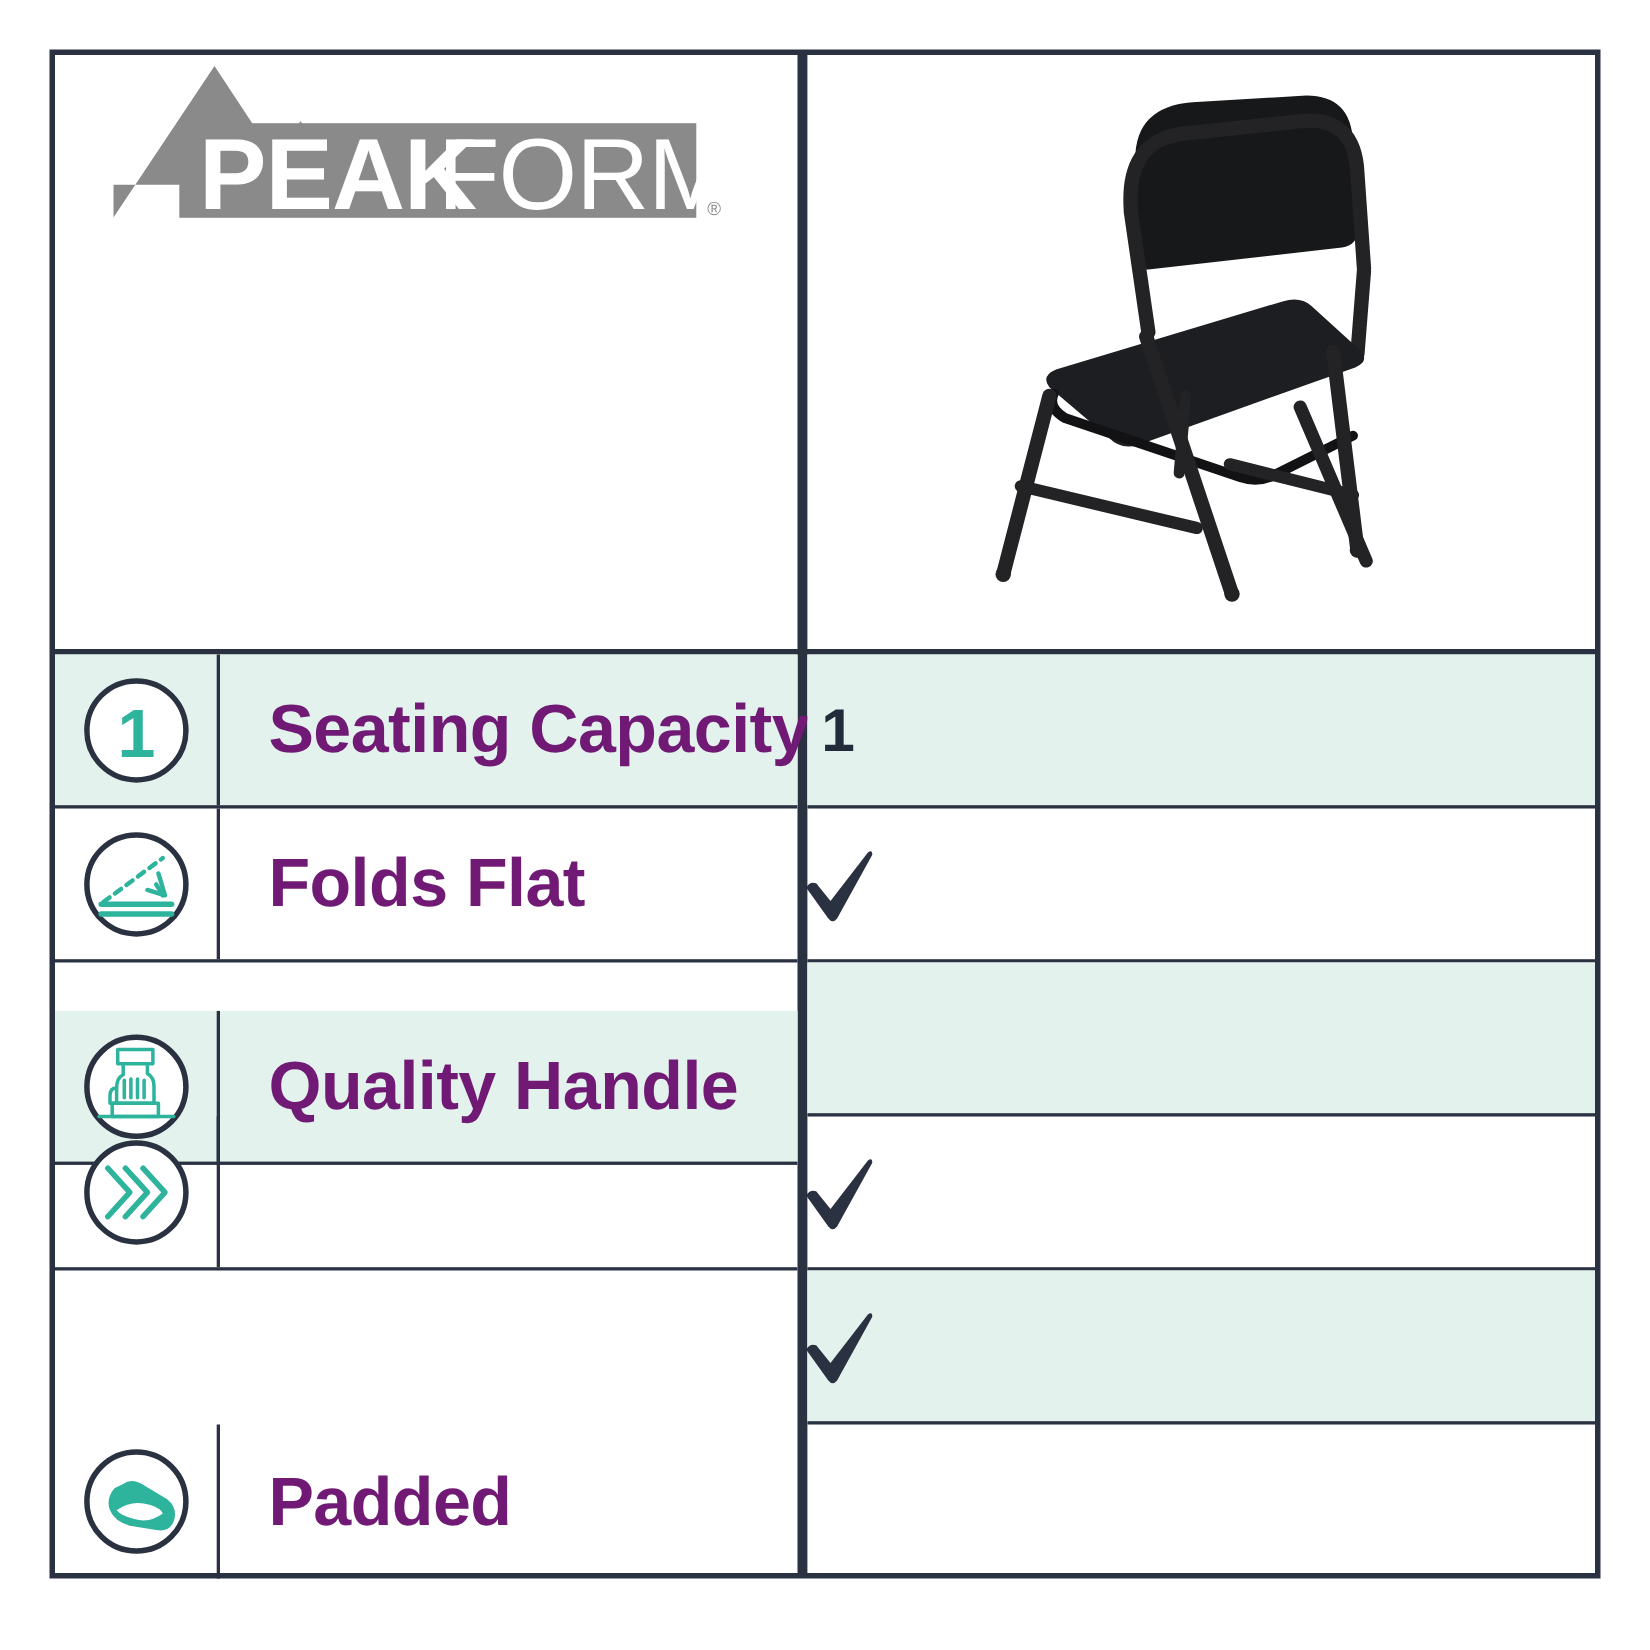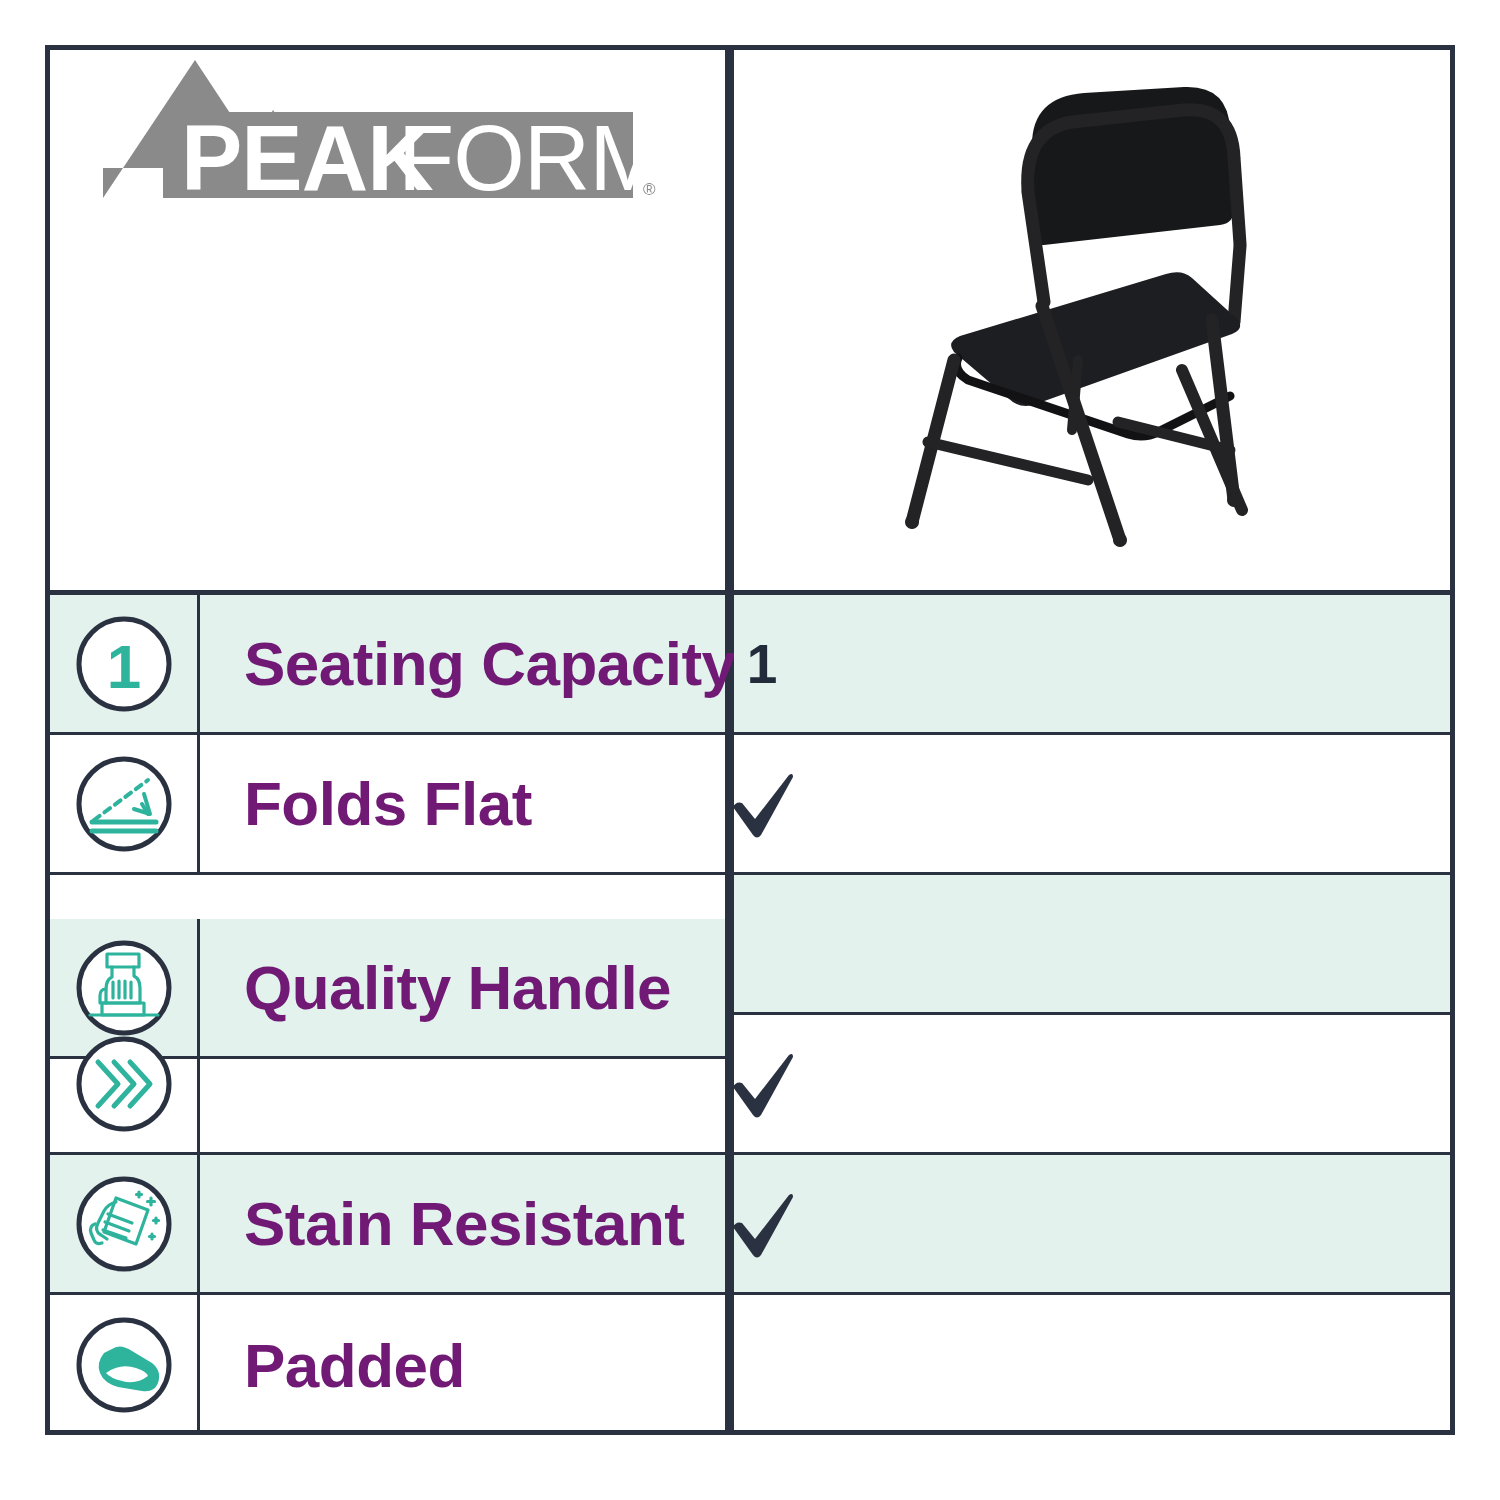--- a/index.html
+++ b/index.html
@@ -268,45 +268,20 @@
           <circle cx="52" cy="52" r="45" fill="#ffffff" stroke="#2a3140" stroke-width="5"></circle>
           <g fill="none" stroke="#2eb39d" stroke-width="5" stroke-linecap="round" stroke-linejoin="round">
             <path d="M26 30 L46 52 L26 74"></path>
             <path d="M42 30 L62 52 L42 74"></path>
             <path d="M58 30 L78 52 L58 74"></path>
           </g>
         </svg>
       </div>
     </div>
 
-    <div class="feature-row tinted" style="top:1105px;">
-      <div class="icon-cell">
-        <svg class="icon-badge" viewBox="0 0 104 104">
-          <circle cx="52" cy="52" r="45" fill="#ffffff" stroke="#2a3140" stroke-width="5"></circle>
-          <g fill="none" stroke="#2eb39d" stroke-width="3.2" stroke-linejoin="round" stroke-linecap="round">
-
-            <path d="M44 26 L76 38 L64 72 L32 60 Z"></path>
-
-            <path d="M44 30 q-8 2 -12 9 l-6 12 q-4 8 3 12 l6 4"></path>
-            <path d="M23 52 q-6 2 -4 9 l3 7 q2 5 8 3"></path>
-            <line x1="36" y1="42" x2="60" y2="51"></line>
-            <line x1="33" y1="50" x2="57" y2="59"></line>
-            <line x1="31" y1="58" x2="54" y2="66"></line>
-
-            <path d="M79 26 v7 M75.5 29.5 h7"></path>
-            <path d="M84 46 v5 M81.5 48.5 h5"></path>
-            <path d="M67 20 v5 M64.5 22.5 h5"></path>
-            <path d="M80 62 v5 M77.5 64.5 h5"></path>
-          </g>
-        </svg>
-      </div>
-      <div class="label-cell">
-        <span class="feature-label">Stain Resistant</span>
-      </div>
-    </div>
 
     <div class="feature-row last" style="top:1245px;">
       <div class="icon-cell">
         <svg class="icon-badge" viewBox="0 0 104 104">
           <circle cx="52" cy="52" r="45" fill="#ffffff" stroke="#2a3140" stroke-width="5"></circle>
           <path d="M32 40 q-8 10 -4 20 q4 10 18 14 l24 4 q12 2 16 -8 q4 -12 -6 -20 l-20 -12 q-12 -8 -20 -2 Z" fill="#2eb39d"></path>
           <path d="M34 60 q14 -10 30 -5 q10 3 12 8 q-12 9 -26 5 q-12 -3 -16 -8 Z" fill="#ffffff"></path>
         </svg>
       </div>
       <div class="label-cell">

